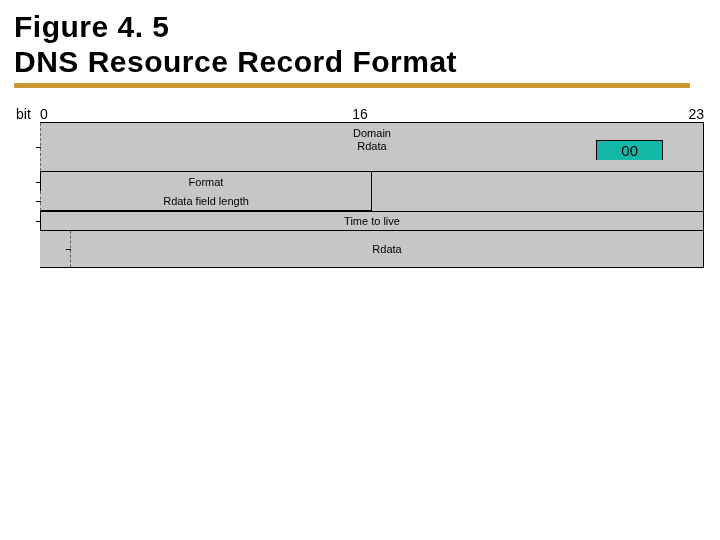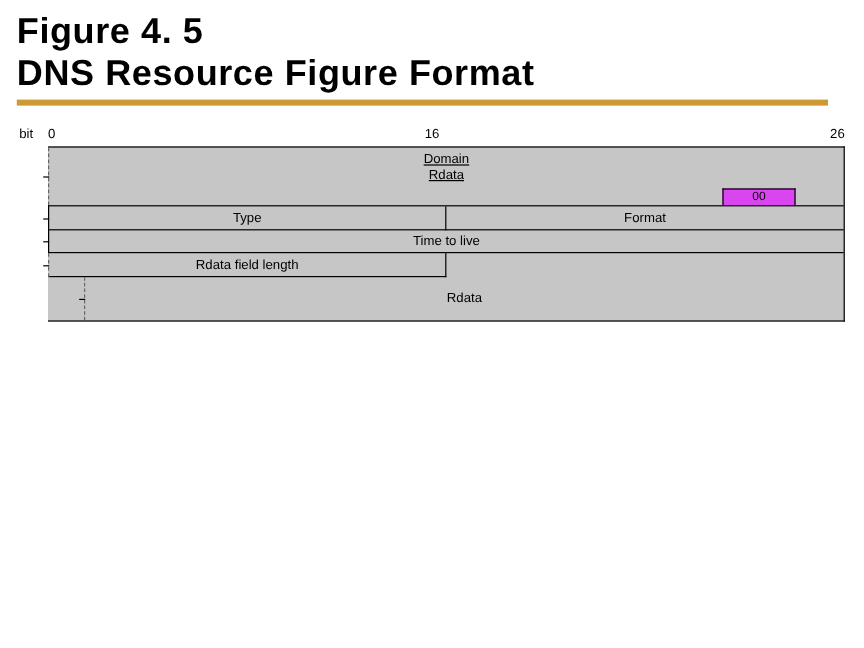--- a/index.html
+++ b/index.html
@@ -28,21 +28,21 @@
   }
   .diagram-area {
     position: absolute;
     top: 106px;
     left: 16px;
     width: 688px;
   }
   .bit-row {
     position: relative;
     height: 16px;
-    font-size: 11px;
+    font-size: 14px;
     color: #000;
   }
   .bit-label-left  { position: absolute; left: 0; top: 0; }
   .bit-0           { position: absolute; left: 24px; top: 0; }
   .bit-16          { position: absolute; left: 50%; transform: translateX(-50%); top: 0; }
   .bit-31          { position: absolute; right: 0; top: 0; }
   .record {
     position: relative;
     width: 664px;
     margin-left: 24px;
@@ -75,31 +75,30 @@
     border-left: 1px dashed #666;
   }
   .domain-label {
     position: absolute;
     top: 4px;
     left: 50%;
     transform: translateX(-50%);
     text-align: center;
     line-height: 1.15;
     font-size: 11px;
-    text-decoration: underline;
   }
   .domain-zero {
     position: absolute;
     right: 40px;
-    bottom: 0px;
+    bottom: 11px;
     border: 1px solid #000;
     border-bottom: none;
     padding: 1px 24px;
-    font-size: 10px;
-    background: #d946ef;
+    font-size: 15px;
+    background: #14b8a6;
   }
   .type-class-row {
     border-top: 1px solid #000;
     border-left: 1px solid #000;
     display: flex;
   }
   .type-class-row .half {
     width: 50%;
     height: 20px;
     display: flex;
@@ -138,55 +137,54 @@
     top: 50%;
     transform: translate(-50%, -50%);
     font-size: 11px;
   }
 </style>
 </head>
 <body>
 
 <div class="title-block">
   <div class="title-text">Figure 4. 5</div>
-  <div class="title-text">DNS Resource Figure Format</div>
+  <div class="title-text">DNS Resource Record Format</div>
   <div class="title-underline"></div>
 </div>
 
 <div class="diagram-area">
 
   <div class="bit-row">
     <span class="bit-label-left">bit</span>
     <span class="bit-0">0</span>
     <span class="bit-16">16</span>
-    <span class="bit-31">26</span>
+    <span class="bit-31">23</span>
   </div>
 
   <div class="record">
 
     <div class="row domain-row left-tick">
       <div class="domain-label">
         <span>Domain</span><br>
         <span>Rdata</span>
       </div>
       <div class="domain-zero">00</div>
     </div>
 
     <div class="row type-class-row left-tick">
-      <div class="half">Type</div>
       <div class="half">Format</div>
-    </div>
-
-    <div class="row ttl-row left-tick">
-      <div class="cell">Time to live</div>
     </div>
 
     <div class="row rdlen-row left-tick">
       <div class="half">Rdata field length</div>
       <div class="half"></div>
+    </div>
+
+    <div class="row ttl-row left-tick">
+      <div class="cell">Time to live</div>
     </div>
 
     <div class="row rdata-row left-tick">
       <div class="rdata-label">Rdata</div>
     </div>
 
   </div>
 </div>
 
 </body></html>

